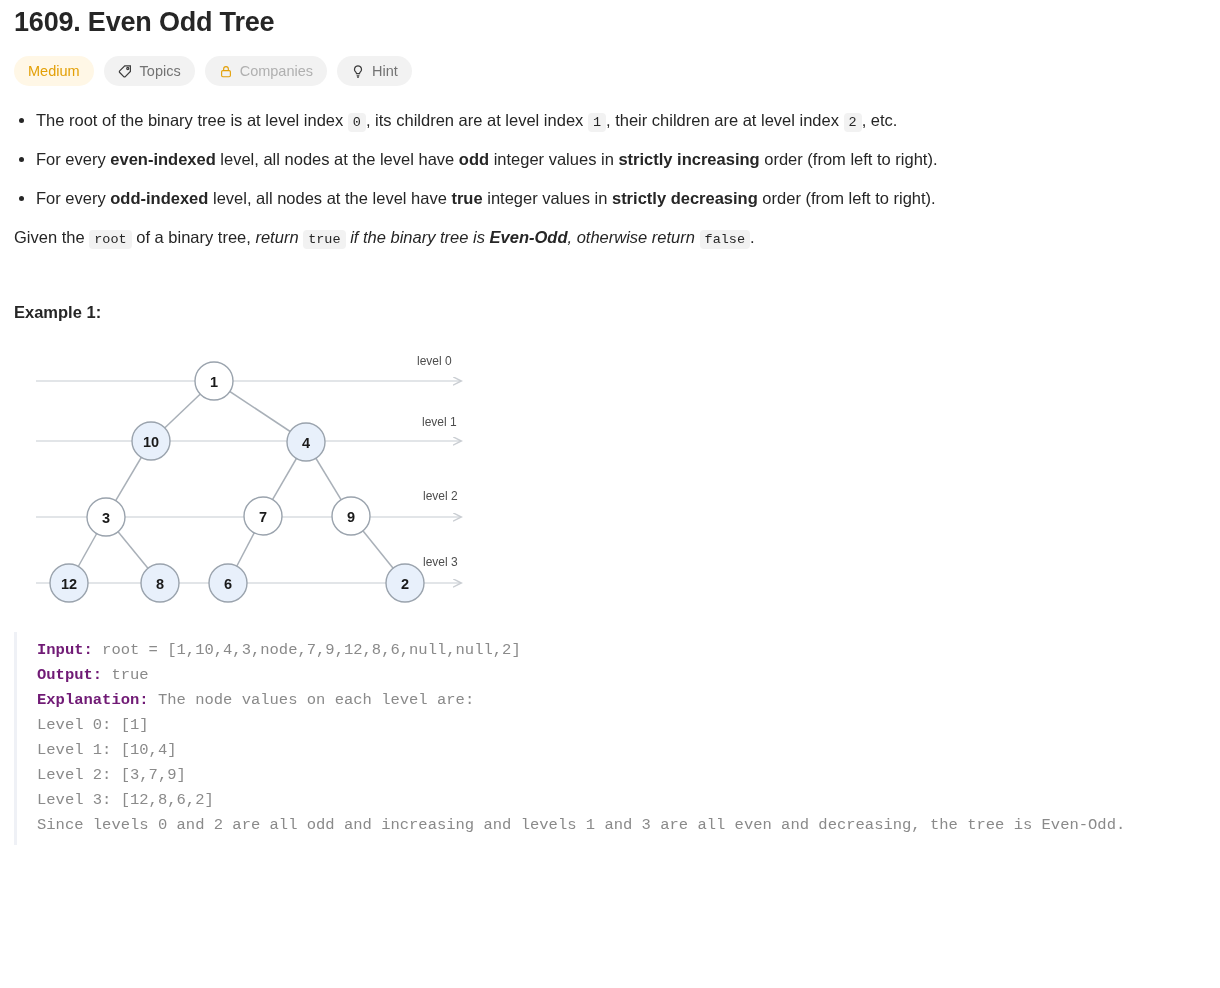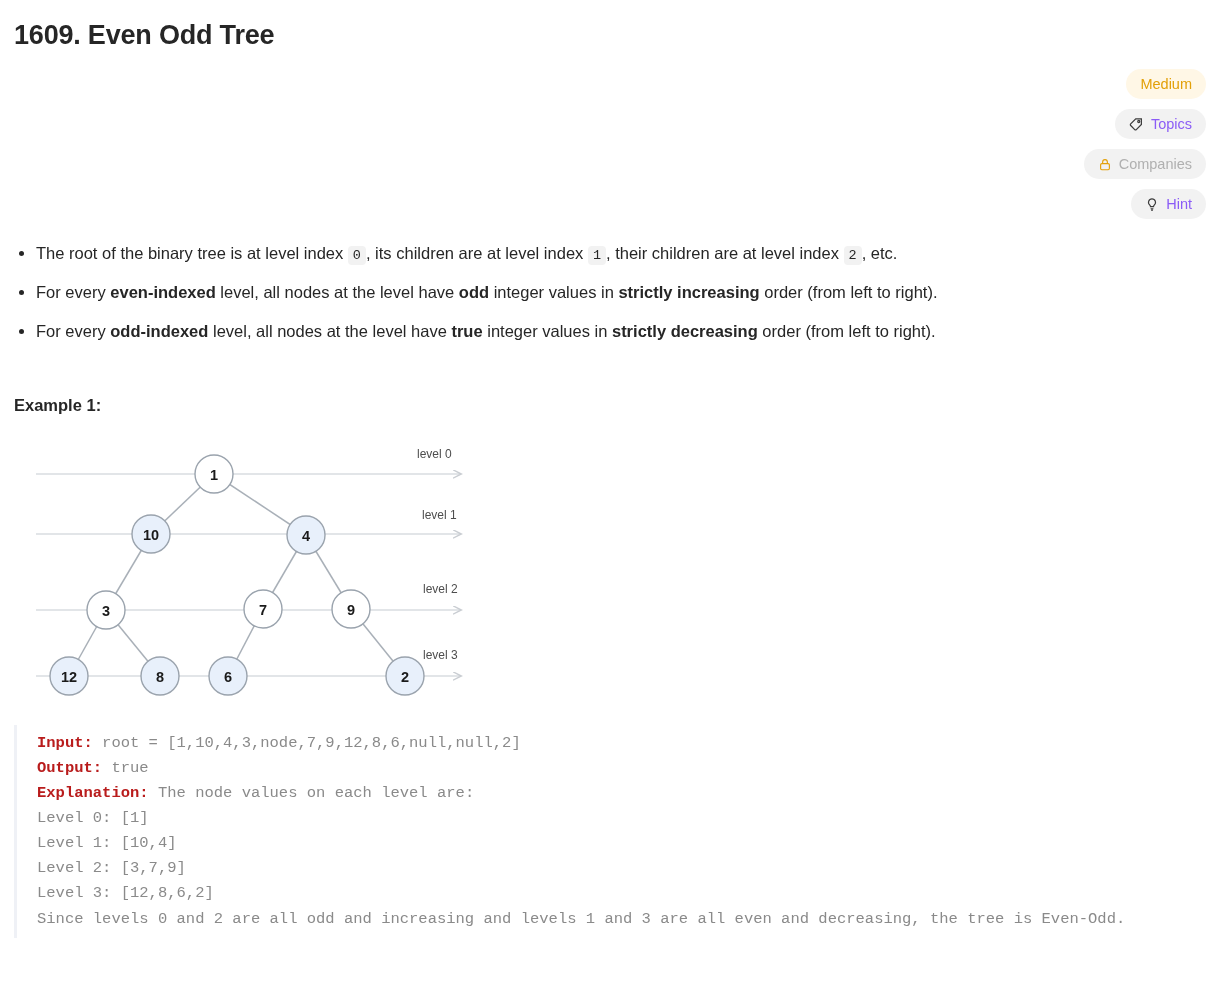--- a/index.html
+++ b/index.html
@@ -8,47 +8,46 @@
     background: #ffffff;
   }
   body {
     width: 1220px;
     height: 988px;
     font-family: "Liberation Sans", sans-serif;
     color: #262626;
     overflow: hidden;
   }
   .page {
-    padding: 16px 14px 0 14px;
+    padding: 3px 14px 0 14px;
     box-sizing: border-box;
   }
   .title {
     font-size: 27px;
     font-weight: 700;
     color: #262626;
     letter-spacing: -0.2px;
     margin: 4px 0 18px 0;
   }
   .tagrow {
     display: flex;
-    align-items: flex-end;
+    align-items: flex-start;
     gap: 10px;
     margin-bottom: 22px;
-    flex-direction: column;
   }
   .pill {
     display: inline-flex;
     align-items: center;
     gap: 7px;
     height: 30px;
     padding: 0 14px;
     border-radius: 22px;
     font-size: 14.5px;
     background: #f2f2f2;
-    color: #8b5cf6;
+    color: #737373;
     box-sizing: border-box;
     cursor: pointer;
     user-select: none;
   }
   .pill.difficulty {
     background: #fff7e6;
     color: #e3a008;
     cursor: default;
   }
   .pill.companies {
@@ -104,21 +103,21 @@
     border-left: 3px solid #eff1f6;
     padding: 6px 0 6px 20px;
     font-family: "Liberation Mono", monospace;
     font-size: 15.5px;
     line-height: 1.62;
     color: #8a8a8a;
     white-space: pre-wrap;
     word-break: break-word;
   }
   .codeblock b {
-    color: #b91c1c;
+    color: #701a75;
     font-weight: 700;
   }
 </style>
 </head>
 <body>
 
 <div class="page">
 
   <h1 class="title">1609. Even Odd Tree</h1>
 
@@ -164,20 +163,23 @@
       <span>The root of the binary tree is at level index </span><code class="inline">0</code><span>, its children are at level index </span><code class="inline">1</code><span>, their children are at level index </span><code class="inline">2</code><span>, etc.</span>
     </li>
     <li>
       <span>For every </span><b>even-indexed</b><span> level, all nodes at the level have </span><b>odd</b><span> integer values in </span><b>strictly increasing</b><span> order (from left to right).</span>
     </li>
     <li>
       <span>For every </span><b>odd-indexed</b><span> level, all nodes at the level have </span><b>true</b><span> integer values in </span><b>strictly decreasing</b><span> order (from left to right).</span>
     </li>
   </ul>
 
+  <p class="para">
+    <span>Given the </span><code class="inline">root</code><span> of a binary tree, </span><i>return </i><code class="inline">true</code><i> if the binary tree is </i><i><b>Even-Odd</b></i><i>, otherwise return </i><code class="inline">false</code><span>.</span>
+  </p>
 
   <div class="example-label">Example 1:</div>
 
   <div class="figure">
     <svg width="460" height="270" viewBox="0 0 460 270">
       <defs>
         <marker id="arrow" markerWidth="7" markerHeight="7" refX="5" refY="3" orient="auto">
           <path d="M0,0 L6,3 L0,6" fill="none" stroke="#c9cdd2" stroke-width="1"></path>
         </marker>
       </defs>

